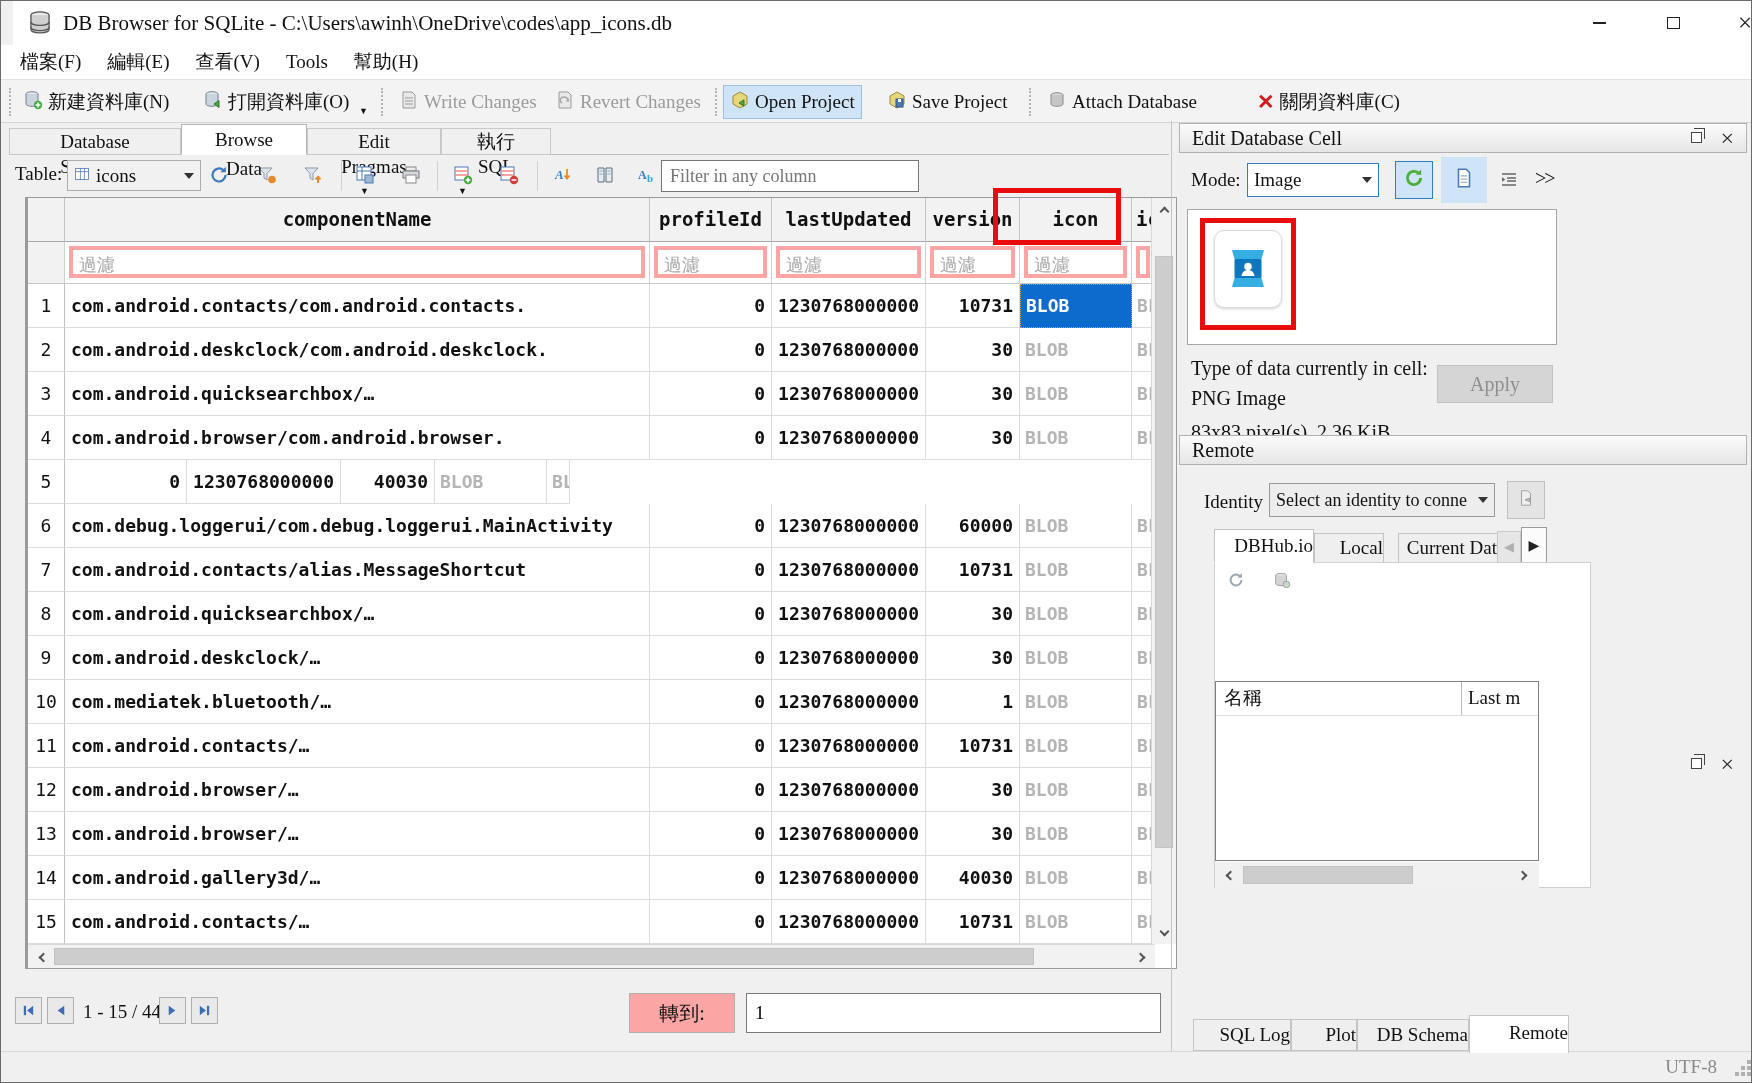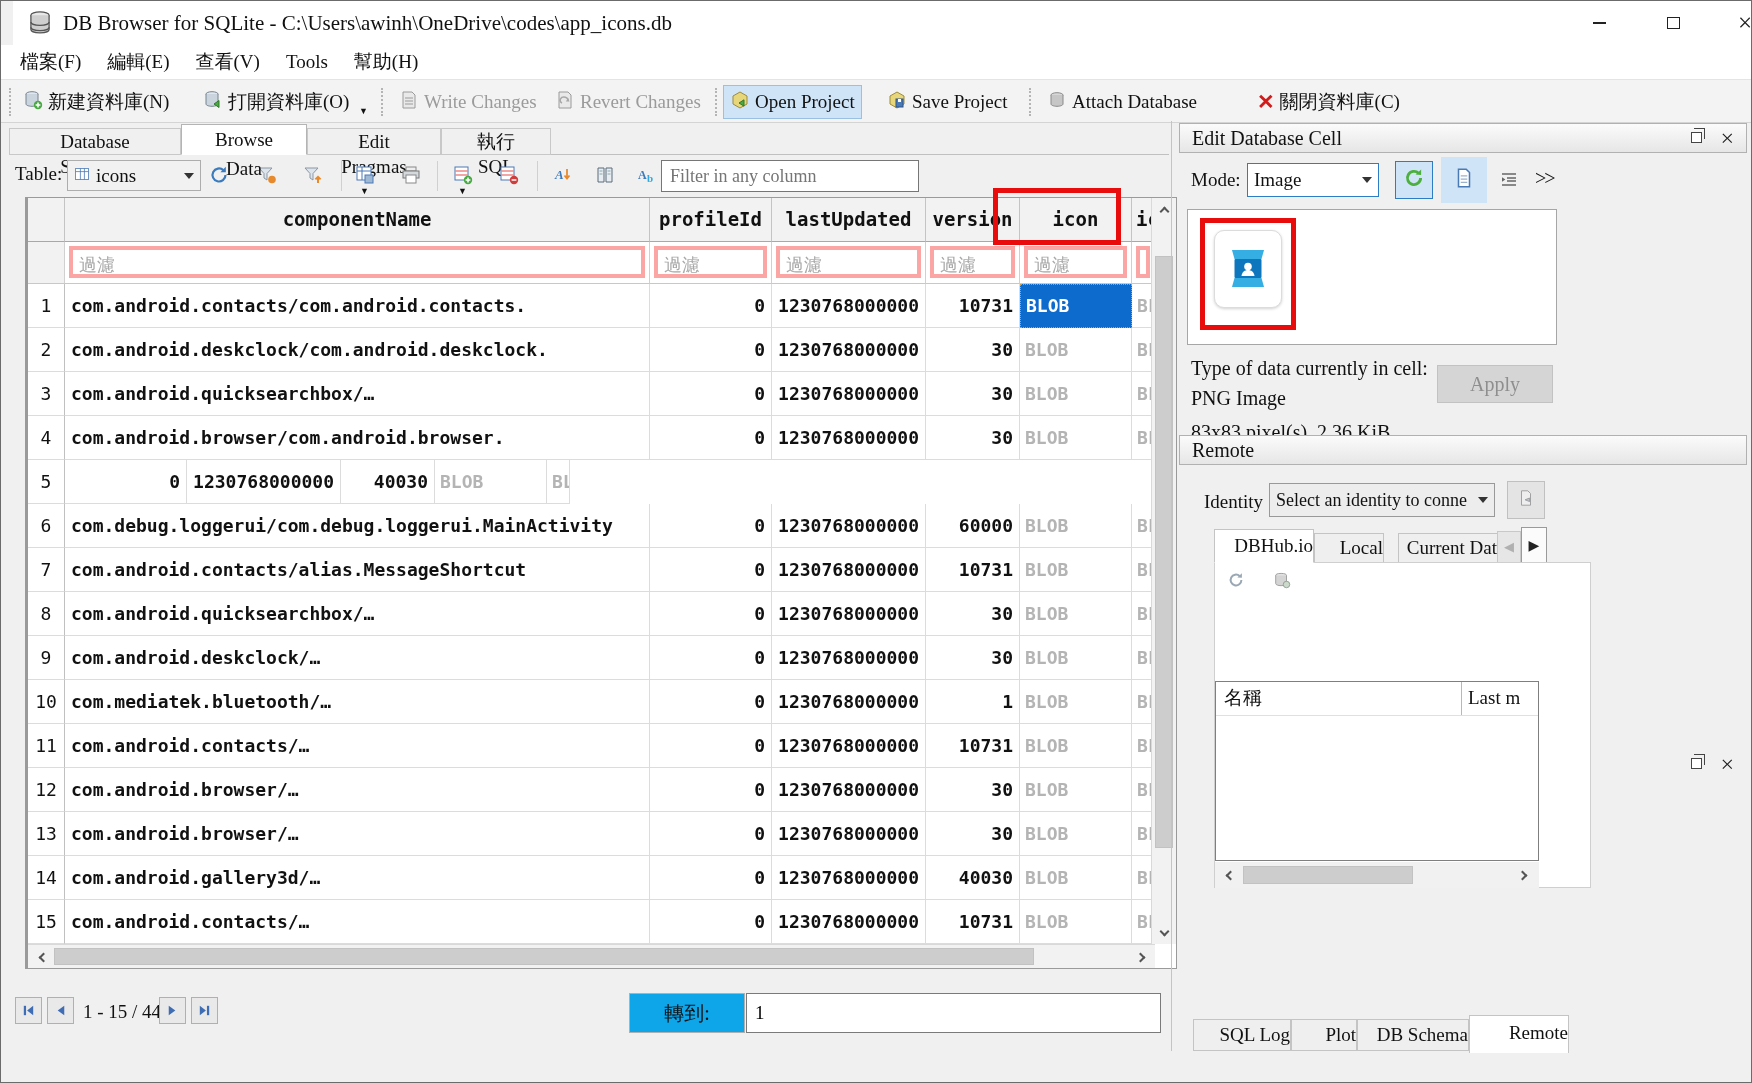--- a/index.html
+++ b/index.html
@@ -469,21 +469,21 @@
         <svg width="15" height="15" viewBox="0 0 16 16">
           <path d="M4 3l7 5-7 5z" fill="#3f6db5"></path>
         </svg>
       </div>
     <div class="abs pbtn" style="left:182px">
         <svg width="15" height="15" viewBox="0 0 16 16">
           <path d="M3 3l6.5 5L3 13z" fill="#3f6db5"></path>
           <rect x="10.6" y="3" width="2.4" height="10" fill="#3f6db5"></rect>
         </svg>
       </div>
-    <div class="abs" style="left:620px;top:4px;width:116px;height:40px;background:#0ea5e9;border:1px solid #b0b0b0;text-align:center;line-height:38px;font-size:20px">轉到:</div>
+    <div class="abs" style="left:620px;top:4px;width:106px;height:40px;background:#fca5a5;border:1px solid #b0b0b0;text-align:center;line-height:38px;font-size:20px">轉到:</div>
     <input class="abs" style="left: 737px; top: 4px; width: 415px; height: 40px; border: 1px solid rgb(122, 122, 122); padding-left: 8px; font: 19px &quot;Liberation Serif&quot;, serif;" value="1">
   </div>
 
   <div class="abs" id="dock-divider"></div>
 
   <div class="abs" id="dock">
 
     <div class="abs ptitle" style="left:0;top:2px">
       <span>Edit Database Cell</span>
       <span class="pt-float"></span>
@@ -577,14 +577,18 @@
           </div>
       </div>
     </div>
 
     <div class="abs tabsm" style="left:14px;top:898px;width:98px;height:32px;line-height:30px">SQL Log</div>
     <div class="abs tabsm" style="left:112px;top:898px;width:66px;height:32px;line-height:30px">Plot</div>
     <div class="abs tabsm" style="left:178px;top:898px;width:112px;height:32px;line-height:30px">DB Schema</div>
     <div class="abs tabsm active" style="left:290px;top:894px;width:100px;height:38px;line-height:34px;border-bottom:none">Remote</div>
   </div>
 
+  <div class="abs" id="status">
+    <span class="abs" style="right:36px;top:4px;color:#8a8a8a;font-size:19px">UTF-8</span>
+    <span class="abs" style="right:8px;top:14px;width:4px;height:4px;background:#b0b0b0;box-shadow:6px 6px #b0b0b0,-6px 6px #b0b0b0,0 6px #b0b0b0,6px 0 #b0b0b0,6px -6px #b0b0b0"></span>
+  </div>
 
 </div>
 
 </body></html>

